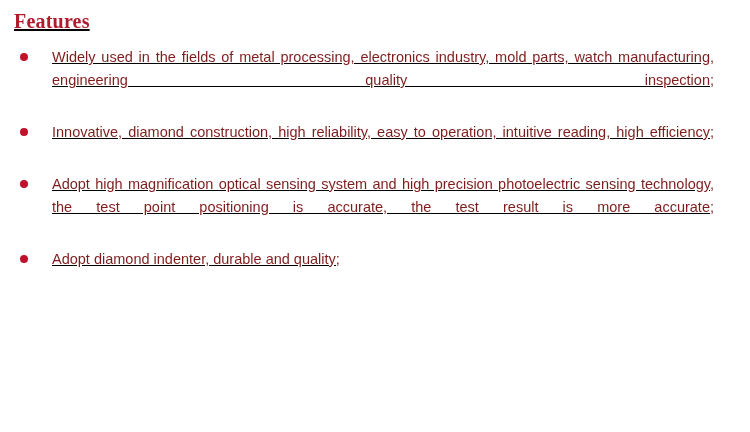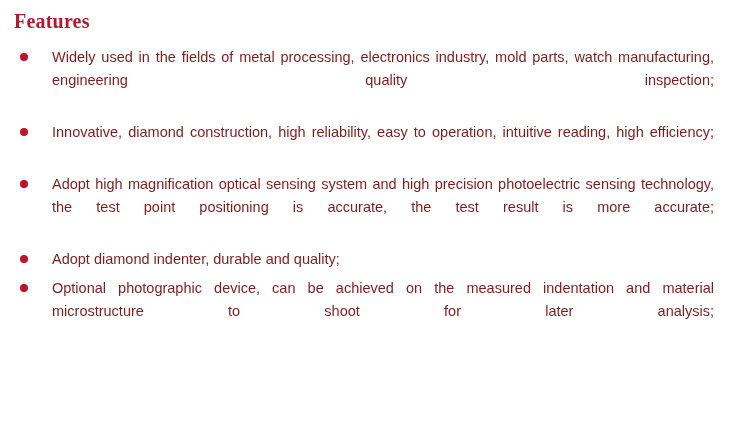--- a/index.html
+++ b/index.html
@@ -12,20 +12,21 @@
     background: #ffffff;
     font-family: "Liberation Sans", sans-serif;
     overflow: hidden;
   }
   .page {
     position: relative;
     width: 728px;
     height: 432px;
     box-sizing: border-box;
     padding: 10px 8px 0 12px;
+    text-decoration: underline;
   }
   .section-title {
     font-family: "Liberation Serif", serif;
     font-weight: bold;
     font-size: 20px;
     color: #b01c2e;
     letter-spacing: 0.2px;
     margin: 0 0 14px 2px;
     line-height: 1.1;
   }
@@ -95,19 +96,15 @@
       <span class="bullet"></span>
       <span class="item-text">Adopt high magnification optical sensing system and high precision photoelectric sensing technology, the test point positioning is accurate, the test result is more accurate;</span>
     </li>
 
     <li>
       <span class="bullet"></span>
       <span class="item-text single-line">Adopt diamond indenter, durable and quality;</span>
     </li>
 
 
-    <li>
-      <span class="bullet"></span>
-      <span class="item-text">Optional photographic device, can be achieved on the measured indentation and material microstructure to shoot for later analysis;</span>
-    </li>
 
   </ul>
 </div>
 
 </body></html>

